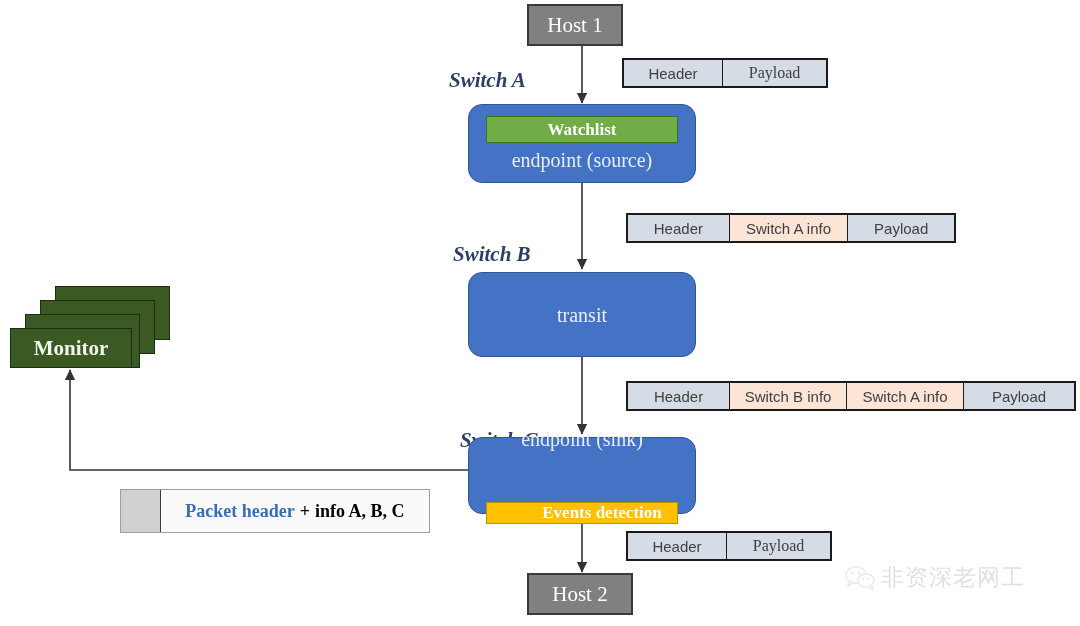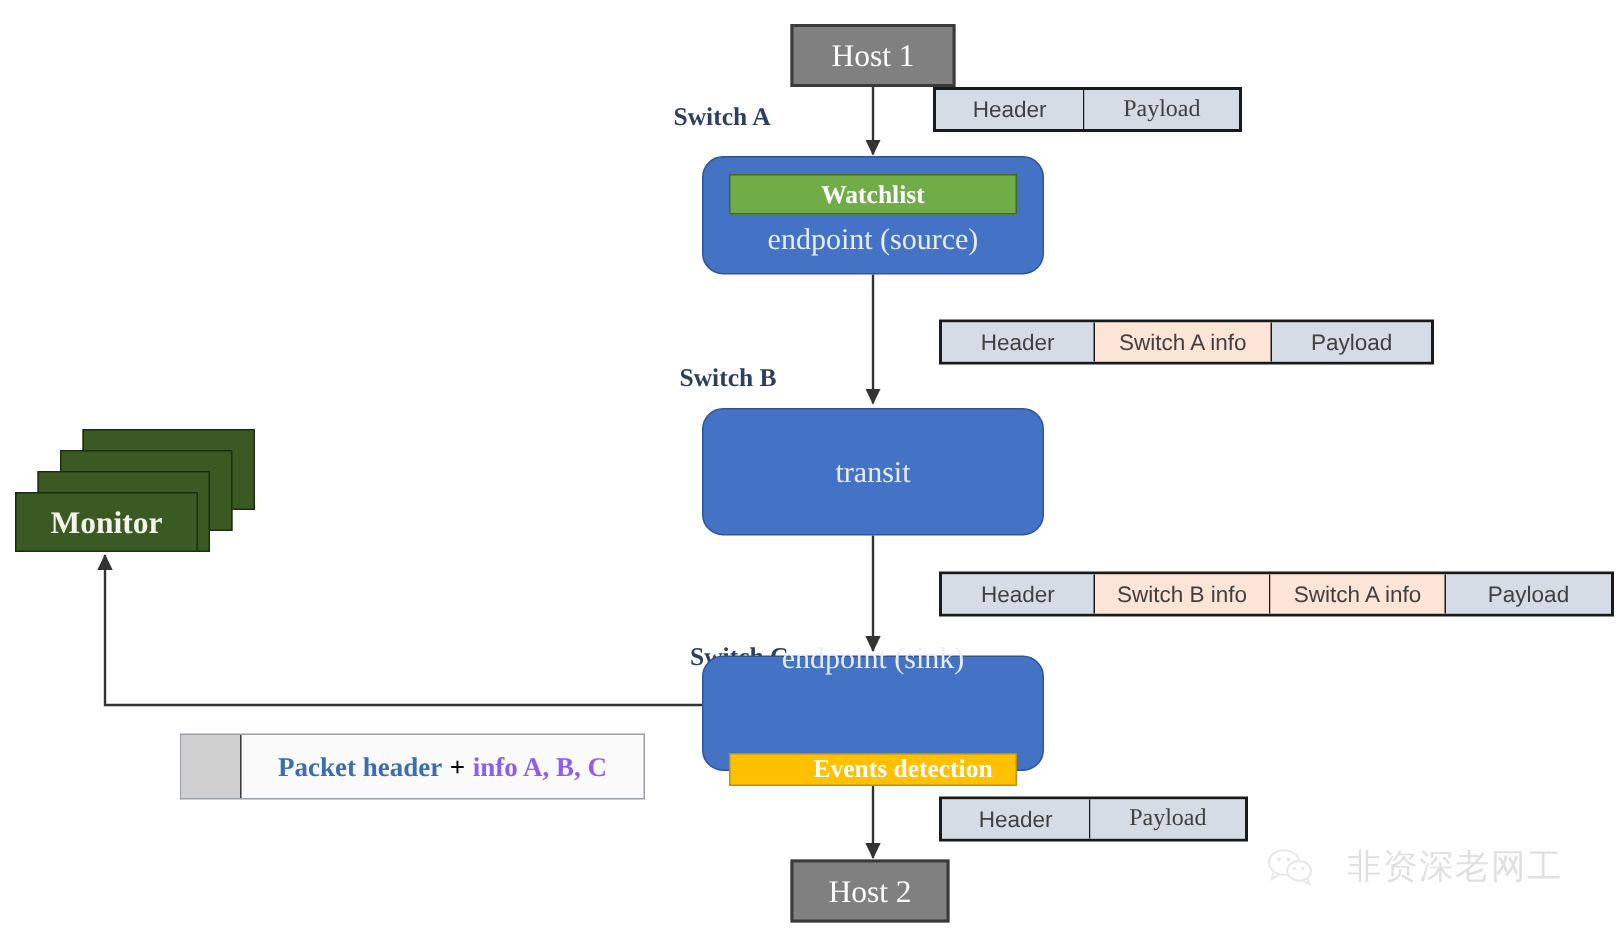--- a/index.html
+++ b/index.html
@@ -66,22 +66,23 @@
   .chip-orange {
     background: #FFC000;
     border: 1px solid #BF9000;
   }
 
   
   .switch-label {
     color: #2C3E63;
     font-family: "Liberation Serif", serif;
     font-weight: bold;
-    font-size: 17px;
+    font-size: 21px;
     white-space: nowrap;
+    font-style: italic;
   }
 
   
   .packet {
     display: flex;
     border: 2px solid #1a1a1a;
     box-sizing: border-box;
     height: 30px;
   }
   .pseg {
@@ -134,35 +135,35 @@
     display: flex;
     align-items: center;
     justify-content: center;
     font-family: "Liberation Serif", serif;
     font-weight: bold;
     font-size: 18px;
     white-space: nowrap;
   }
   .txt-blue { color: #3B6DB5; }
   .txt-plus { color: #000000; padding: 0 5px; }
-  .txt-orange { color: #8b5cf6; }
+  .txt-orange { color: #000000; }
 
   
   #connectors {
     position: absolute;
     left: 0; top: 0;
     width: 1080px; height: 626px;
     pointer-events: none;
   }
 
   
   .watermark {
     display: flex;
     align-items: center;
-    gap: 23px;
+    gap: 6px;
     opacity: 0.30;
   }
   .wm-text {
     font-family: "Liberation Sans", sans-serif;
     font-size: 23px;
     color: #9a9a9a;
     letter-spacing: 1px;
     white-space: nowrap;
   }
 </style>
@@ -182,21 +183,21 @@
 
     <line x1="582" y1="183" x2="582" y2="269" stroke="#333333" stroke-width="1.6" marker-end="url(#arrowhead)"></line>
 
     <line x1="582" y1="357" x2="582" y2="434" stroke="#333333" stroke-width="1.6" marker-end="url(#arrowhead)"></line>
 
     <line x1="582" y1="514" x2="582" y2="572" stroke="#333333" stroke-width="1.6" marker-end="url(#arrowhead)"></line>
 
     <polyline points="468,470 70,470 70,370" fill="none" stroke="#333333" stroke-width="1.6" marker-end="url(#arrowhead)"></polyline>
   </svg>
 
-  <div class="abs host-box" style="left:527px; top:16px; width:110px; height:42px;">
+  <div class="abs host-box" style="left:527px; top:4px; width:96px; height:42px;">
     <span>Host 1</span>
   </div>
 
   <div class="abs switch-label" style="left:449px; top:68px;">Switch A</div>
 
   <div class="abs switch-box" style="left:468px; top:104px; width:228px; height:79px;">
     <div class="inner-chip chip-green" style="width:192px; height:27px; margin-bottom:6px;">
       <span>Watchlist</span>
     </div>
     <div class="switch-role">endpoint (source)</div>

